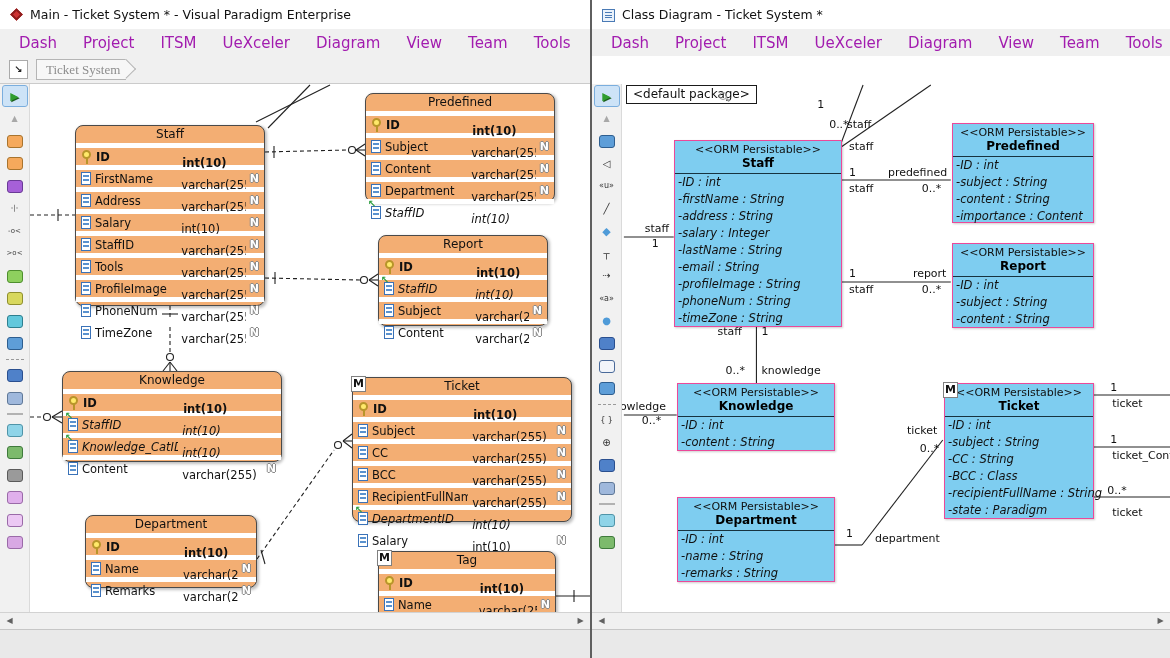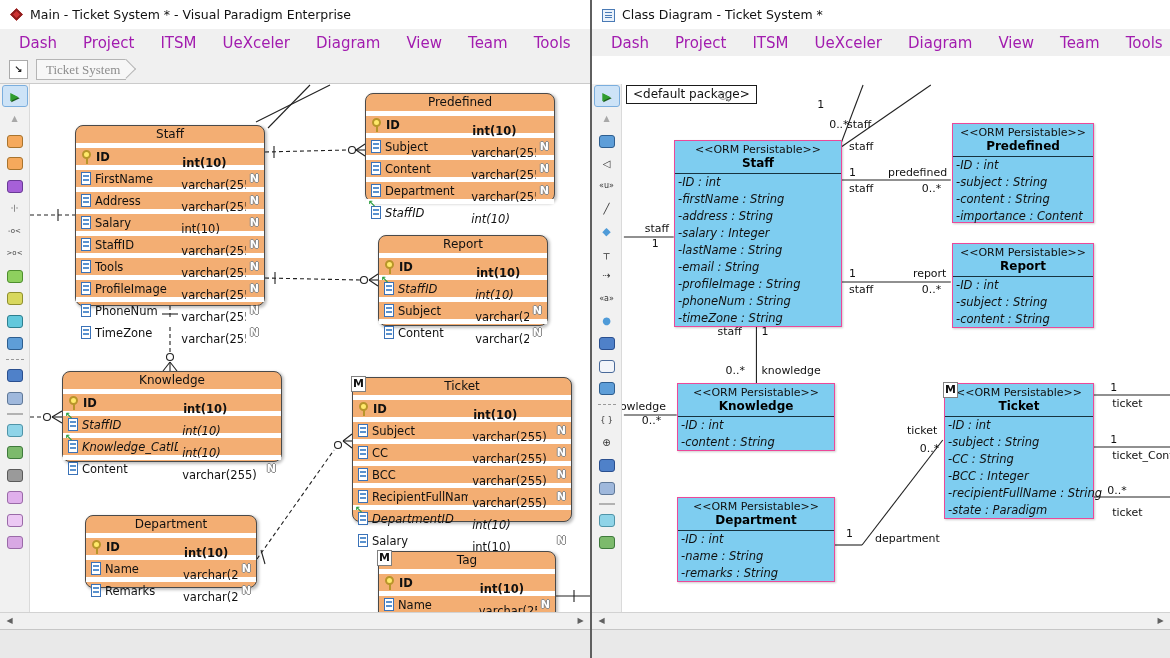--- a/index.html
+++ b/index.html
@@ -648,21 +648,21 @@
           <div class="m-badge" data-name="model-indicator-badge">M</div>
           <div class="uclass-header" data-name="class-header">
             <div class="stereo" data-name="class-stereotype">&lt;&lt;ORM Persistable&gt;&gt;</div>
             <div class="uname" data-name="class-name">Ticket</div>
           </div>
           <div data-name="class-attributes">
 
           <div class="uattr" data-name="class-attribute">-ID : int</div>
             <div class="uattr" data-name="class-attribute">-subject : String</div>
             <div class="uattr" data-name="class-attribute">-CC : String</div>
-            <div class="uattr" data-name="class-attribute">-BCC : Integer</div>
+            <div class="uattr" data-name="class-attribute">-BCC : Class</div>
             <div class="uattr" data-name="class-attribute">-recipientFullName : String</div>
             <div class="uattr" data-name="class-attribute">-state : Paradigm</div>
           </div>
         </div>
         <div class="uclass" data-name="class-department" style="left: 85px; top: 497px; width: 158px; height: 85px;">
 
           <div class="uclass-header" data-name="class-header">
             <div class="stereo" data-name="class-stereotype">&lt;&lt;ORM Persistable&gt;&gt;</div>
             <div class="uname" data-name="class-name">Department</div>
           </div>

